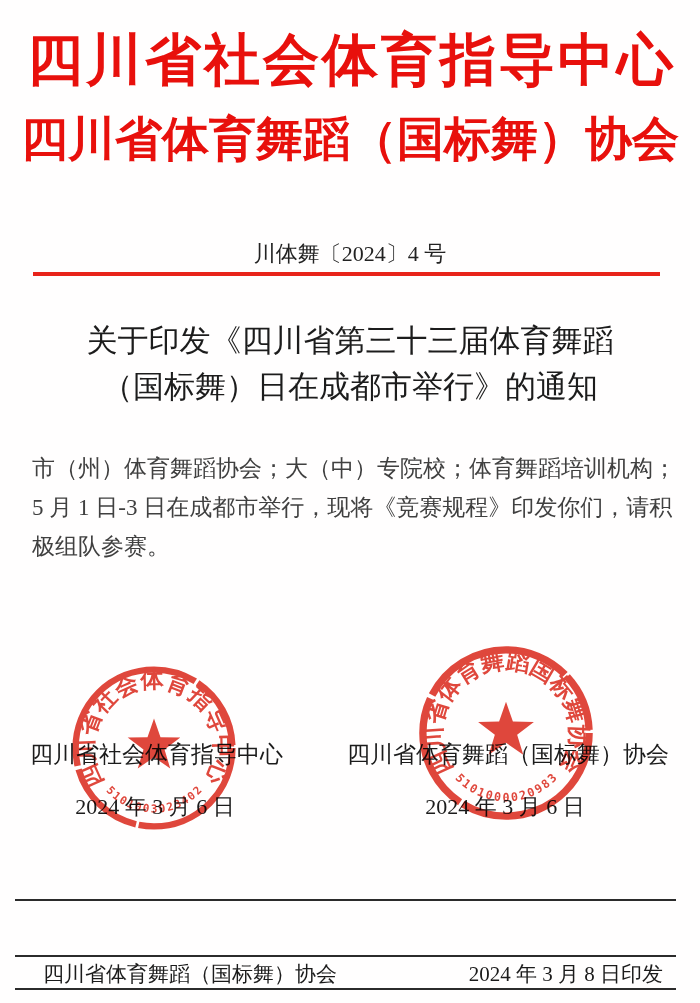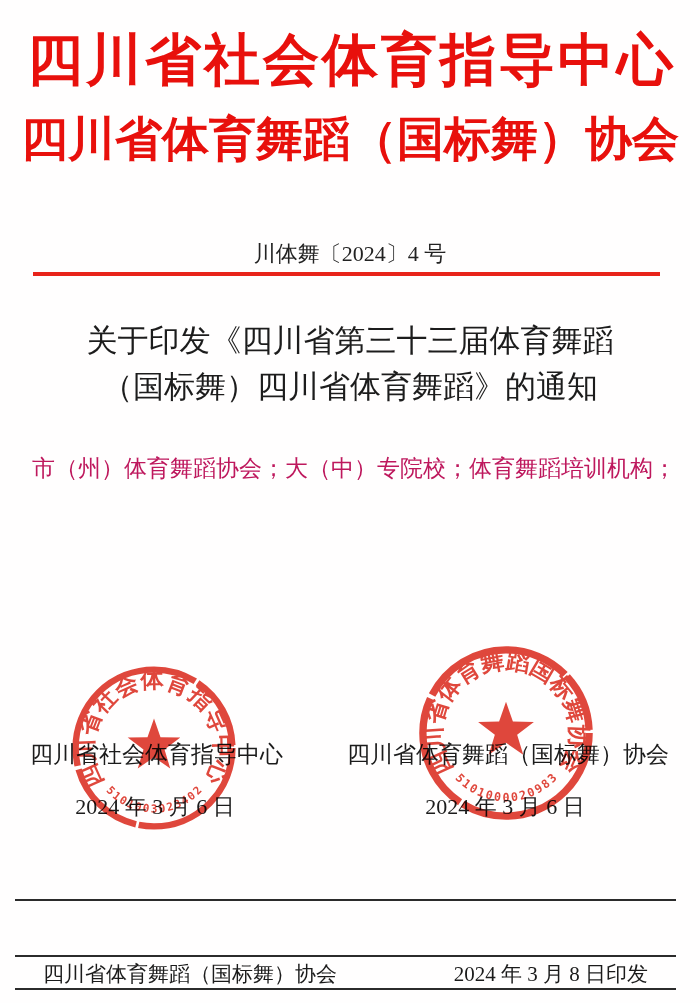--- a/index.html
+++ b/index.html
@@ -48,21 +48,21 @@
     text-align:center;
     font-family:"Liberation Sans","DejaVu Sans",sans-serif;
     font-weight:400;
     font-size:31px;line-height:46px;
     color:#1c1c1c;
   }
   
   .bodytext{
     top:450px;left:32px;width:636px;
     font-size:23px;line-height:38.8px;
-    color:#be185d;
+    color:#404040;
     white-space:nowrap;
   }
   .indent{ text-indent:2em; }
   
   .sig-org{
     top:740px;
     font-size:23px;line-height:30px;
     white-space:nowrap;
   }
   .sig-date{
@@ -86,44 +86,46 @@
     top:912px;left:43px;
     font-size:21px;line-height:30px;
     white-space:nowrap;
   }
   .issuer{
     top:960px;left:43px;
     font-size:21px;line-height:28px;
     white-space:nowrap;
   }
   .printdate{
-    top:960px;right:52px;
+    top:960px;right:37px;
     font-size:21px;line-height:28px;
     white-space:nowrap;
   }
 </style>
 </head>
 <body>
 
 <div class="page">
 
   <div class="abs head1">四川省社会体育指导中心</div>
   <div class="abs head2">四川省体育舞蹈（国标舞）协会</div>
 
   <div class="abs docnum">川体舞〔2024〕4 号</div>
 
   <div class="abs redline"></div>
 
   <div class="abs title">
     <div>关于印发《四川省第三十三届体育舞蹈</div>
-    <div>（国标舞）四川省体育舞蹈》的通知</div>
+    <div>（国标舞）日在成都市举行》的通知</div>
   </div>
 
   <div class="abs bodytext">
     <div>市（州）体育舞蹈协会；大（中）专院校；体育舞蹈培训机构；</div>
+    <div>5 月 1 日-3 日在成都市举行，现将《竞赛规程》印发你们，请积</div>
+    <div>极组队参赛。</div>
   </div>
 
   <div class="abs sig-org" style="left:30px;">四川省社会体育指导中心</div>
   <div class="abs sig-date" style="left:55px;width:200px;">2024 年 3 月 6 日</div>
   <div class="abs sig-org" style="left:347px;">四川省体育舞蹈（国标舞）协会</div>
   <div class="abs sig-date" style="left:405px;width:200px;">2024 年 3 月 6 日</div>
 
   <svg class="seal" style="left:71px;top:665px;" width="166" height="166" viewBox="0 0 180 180">
     <defs>
       <path id="sealArcTopL" d="M 35.9,127.9 A 66,66 0 1 1 144.1,127.9" fill="none"></path>

